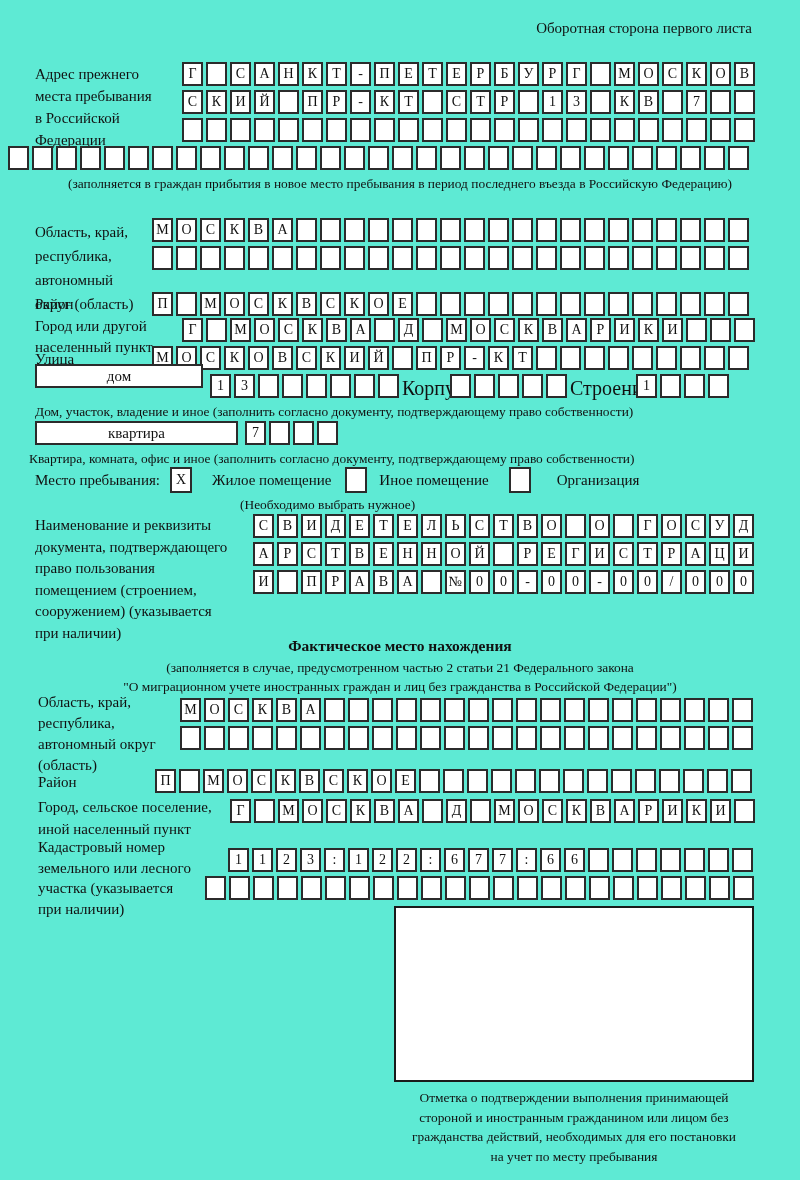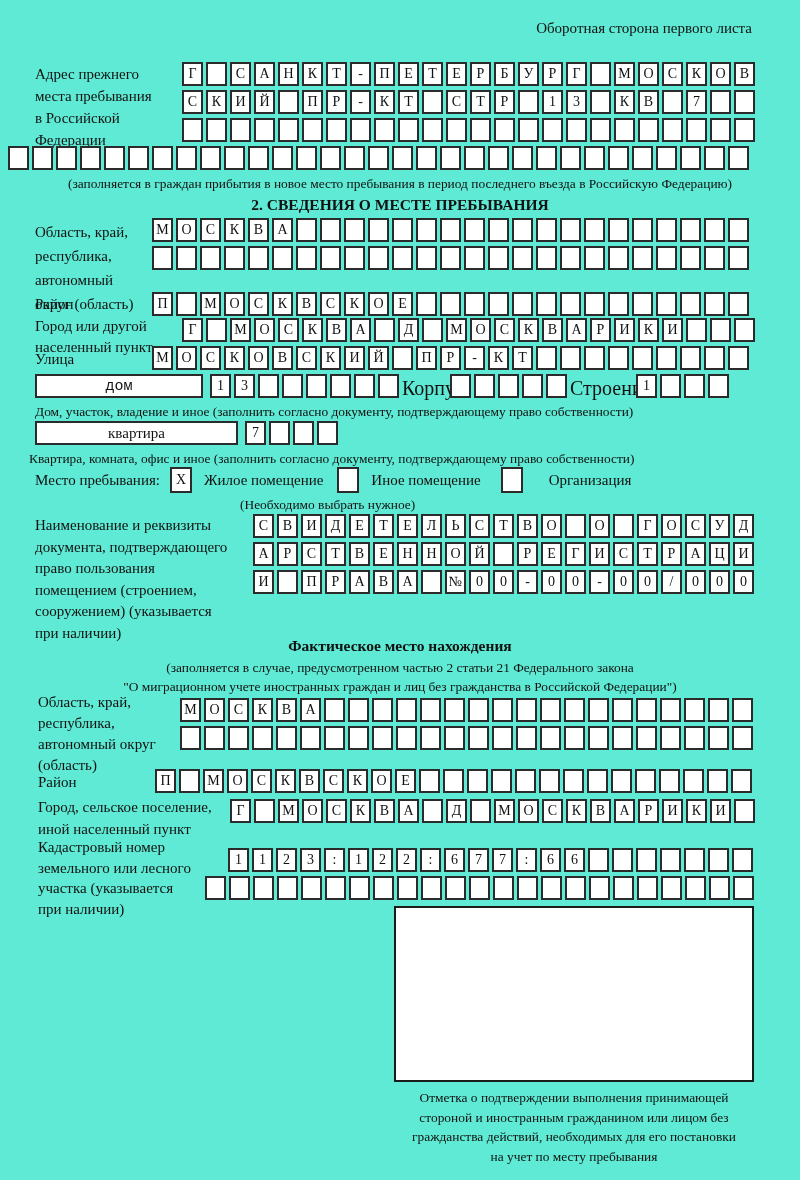--- a/index.html
+++ b/index.html
@@ -149,21 +149,20 @@
       <span class="cell"></span>
       <span class="cell"></span>
       <span class="cell"></span>
       <span class="cell"></span>
       <span class="cell"></span>
       <span class="cell"></span>
       <span class="cell"></span>
     </div>
   <div class="abs note center" style="top:175px;">(заполняется в граждан прибытия в новое место пребывания в период последнего въезда в Российскую Федерацию)</div>
 
-  <div class="abs title" style="top:196px;">2. СВЕДЕНИЯ О МЕСТЕ ПРЕБЫВАНИЯ</div>
 
   <div class="abs lbl" style="left:35px;top:220px;line-height:24px;">Область, край,
 республика,
 автономный
 округ (область)</div>
   <div class="abs cells" style="left:152px;top:218px;">
       <span class="cell">М</span>
       <span class="cell">О</span>
       <span class="cell">С</span>
       <span class="cell">К</span>
@@ -297,21 +296,21 @@
       <span class="cell"></span>
       <span class="cell"></span>
       <span class="cell"></span>
       <span class="cell"></span>
       <span class="cell"></span>
       <span class="cell"></span>
       <span class="cell"></span>
       <span class="cell"></span>
     </div>
 
-  <div class="abs widebox" style="left:35px;top:374px;width:168px;font-family:Liberation Mono, monospace;">дом</div>
+  <div class="abs widebox" style="left:35px;top:364px;width:168px;">дом</div>
   <div class="abs cells" style="left:210px;top:374px;">
       <span class="cell">1</span>
       <span class="cell">3</span>
       <span class="cell"></span>
       <span class="cell"></span>
       <span class="cell"></span>
       <span class="cell"></span>
       <span class="cell"></span>
       <span class="cell"></span>
     </div>
@@ -337,21 +336,21 @@
       <span class="cell">7</span>
       <span class="cell"></span>
       <span class="cell"></span>
       <span class="cell"></span>
     </div>
   <div class="abs note" style="left:29px;top:450px;">Квартира, комната, офис и иное (заполнить согласно документу, подтверждающему право собственности)</div>
 
   <div class="abs mesto" style="left:35px;top:467px;">
     <span>Место пребывания:</span>
     <span class="chk" style="margin-left:10px;">X</span>
-    <span style="margin-left:12px;">Жилое помещение</span>
+    <span style="margin-left:20px;">Жилое помещение</span>
     <span class="chk" style="margin-left:14px;"></span>
     <span style="margin-left:12px;">Иное помещение</span>
     <span class="chk" style="margin-left:20px;"></span>
     <span style="margin-left:26px;">Организация</span>
   </div>
   <div class="abs note" style="left:240px;top:496px;">(Необходимо выбрать нужное)</div>
 
   <div class="abs lbl" style="left:35px;top:515px;line-height:21.5px;width:220px;">Наименование и реквизиты
 документа, подтверждающего
 право пользования

